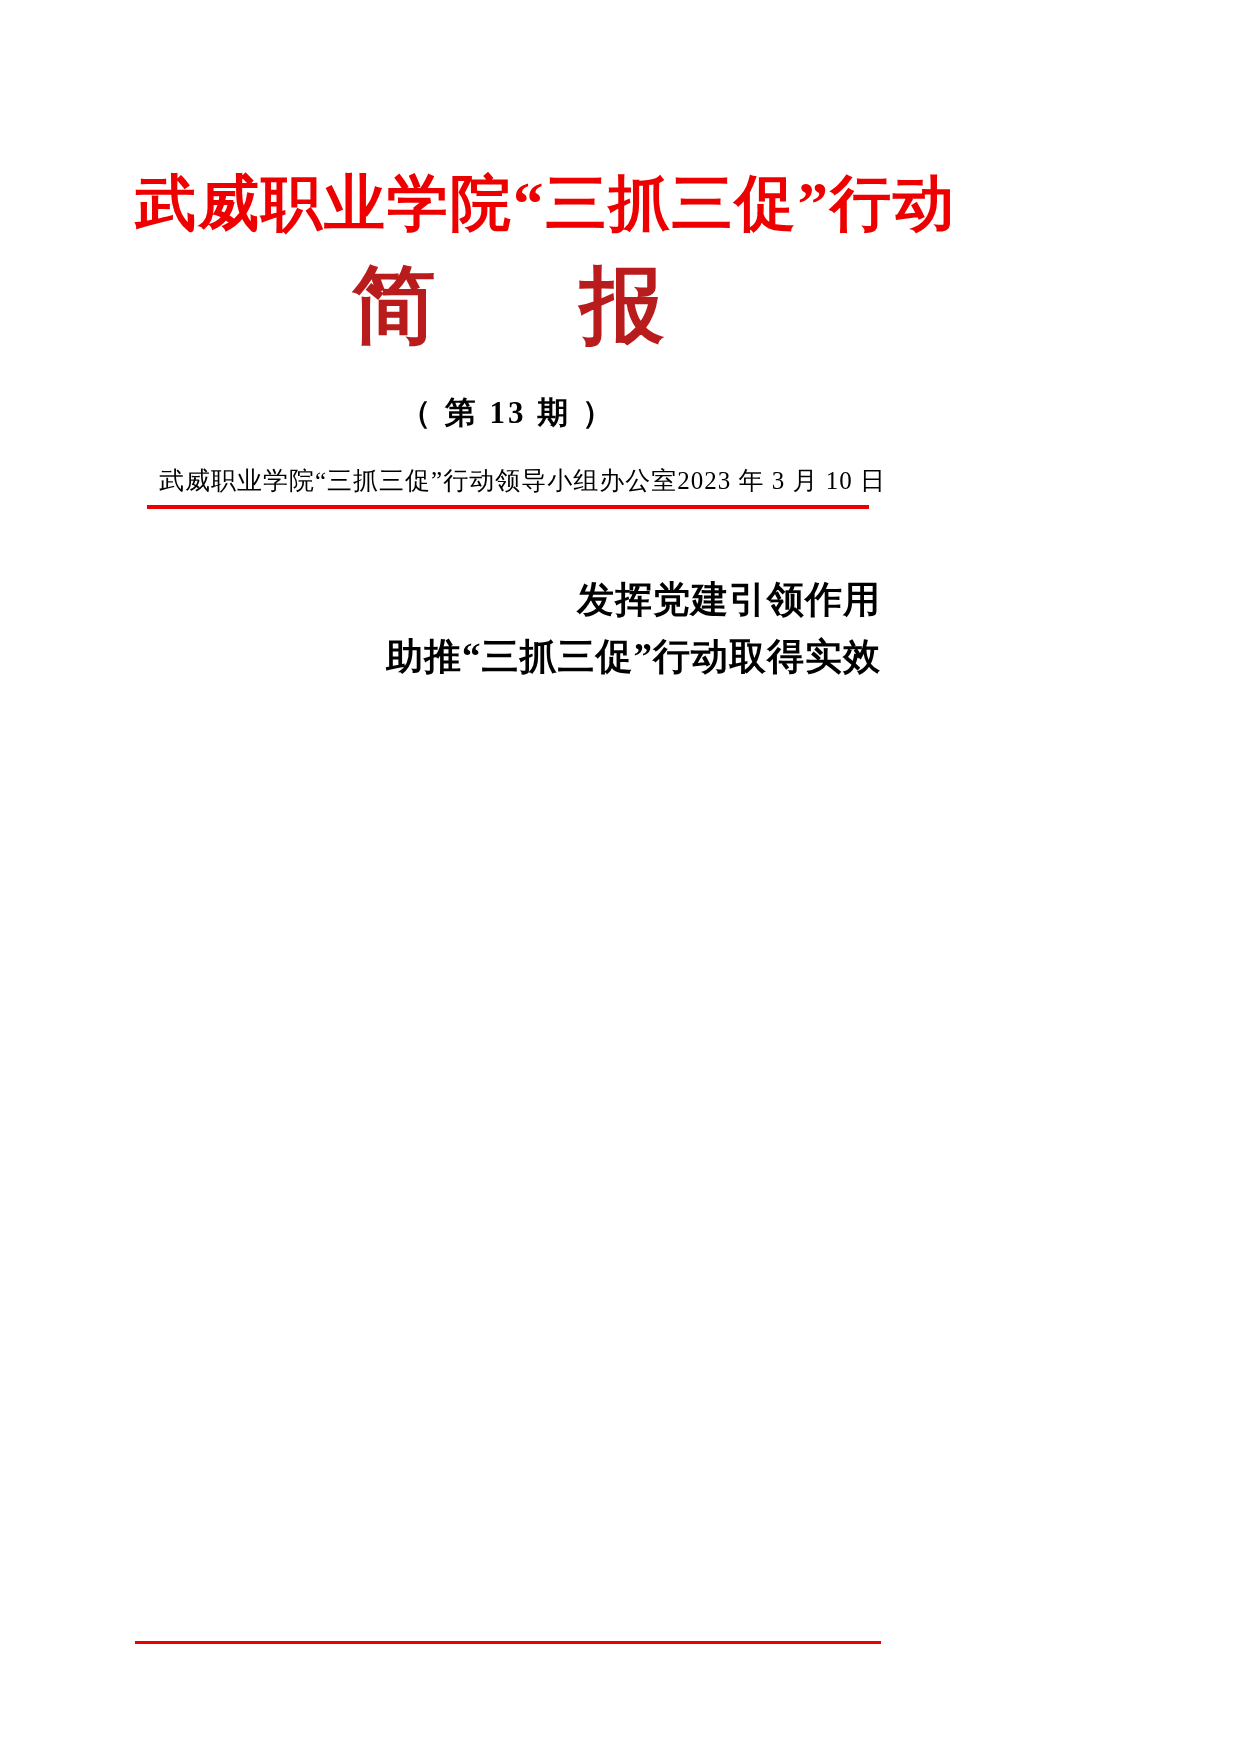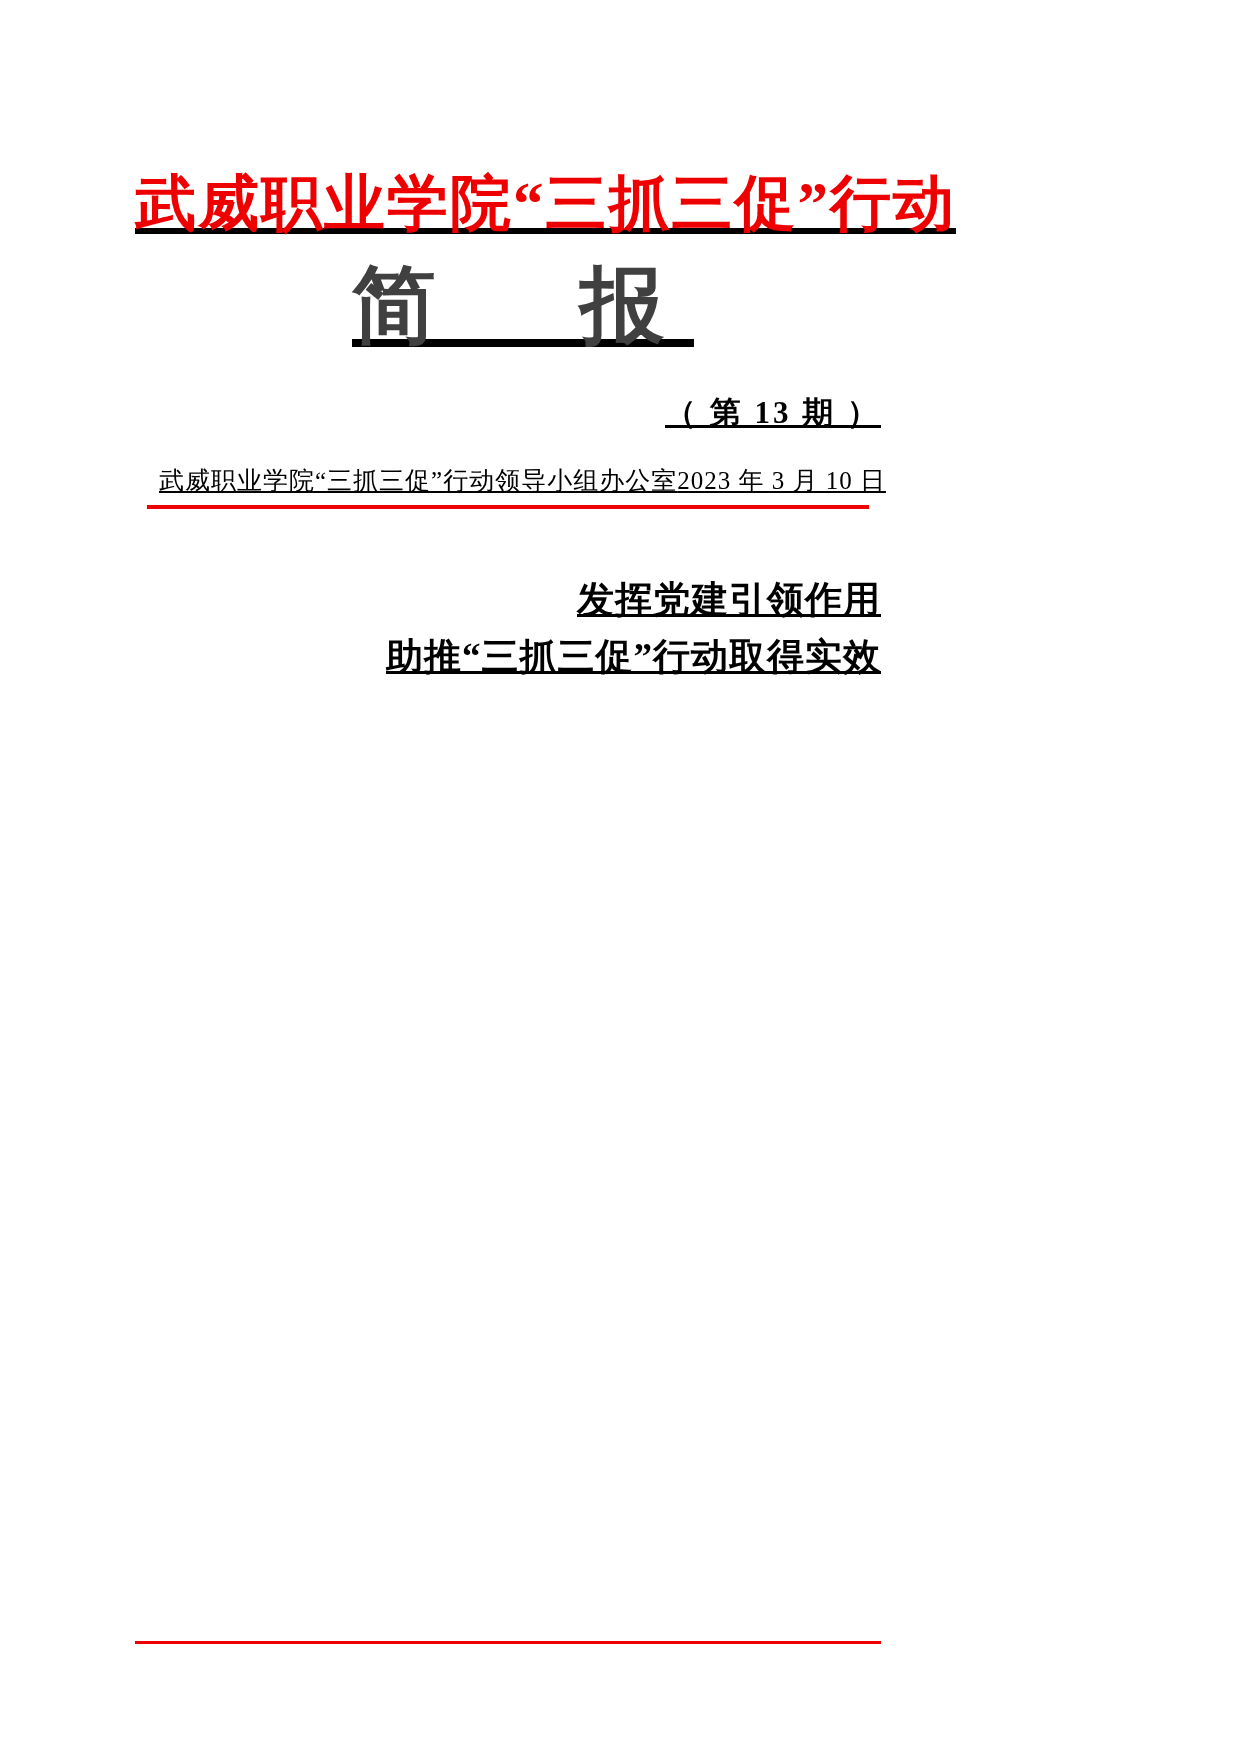--- a/index.html
+++ b/index.html
@@ -14,50 +14,49 @@
     color: #000000;
     position: relative;
     overflow: hidden;
   }
   .page {
     width: 1016px;
     height: 1754px;
     box-sizing: border-box;
     padding: 0 135px;
     position: relative;
-    text-decoration: underline;
   }
 
   
   .masthead {
     padding-top: 170px;
     text-align: center;
   }
   .masthead-line1 {
     color: #ee0000;
     font-family: "Liberation Serif", "DejaVu Serif", serif;
     font-weight: bold;
     font-size: 61px;
     letter-spacing: 2px;
     line-height: 1.1;
     white-space: nowrap;
   }
   .masthead-line2 {
-    color: #404040;
+    color: #b91c1c;
     font-family: "Liberation Serif", "DejaVu Serif", serif;
     font-weight: bold;
     font-size: 84px;
     letter-spacing: 30px;
     line-height: 1.25;
     margin-top: 16px;
     padding-left: 30px;
   }
 
   .issue-line {
-    text-align: right;
+    text-align: center;
     font-size: 31px;
     font-weight: bold;
     letter-spacing: 3px;
     margin-top: 34px;
   }
 
   
   .issuer-row {
     display: flex;
     justify-content: space-between;

